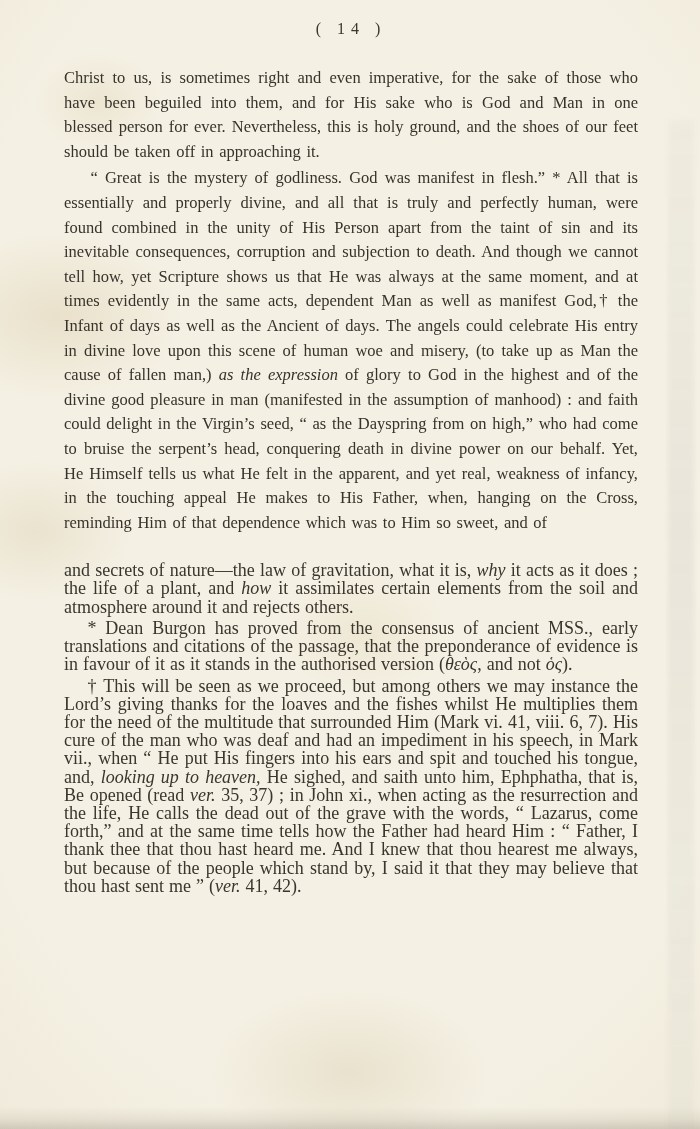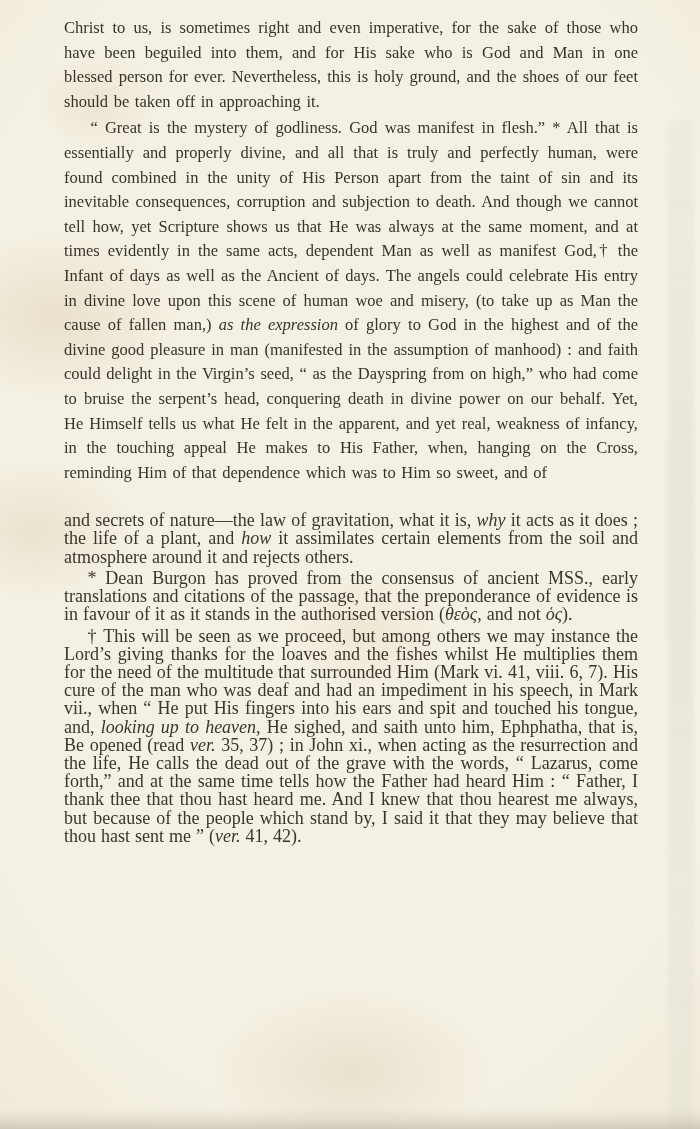--- a/index.html
+++ b/index.html
@@ -75,20 +75,21 @@
     background: linear-gradient(to bottom, rgba(160,160,160,0.05), rgba(160,160,160,0.12) 40%, rgba(160,160,160,0.05));
     filter: blur(2px);
     pointer-events: none;
   }
 </style>
 </head>
 <body>
 
 <div class="page">
 
+  <div class="page-number">(  14  )</div>
 
   <div class="main-text">
     <p><span>Christ to us, is sometimes right and even imperative, for the sake of those who have  been beguiled into them, and for His sake who is God and Man in one blessed person for ever. Nevertheless, this is holy ground, and the shoes of our feet should be taken off in approaching it.</span></p>
     <p class="indent"><span>“ Great is the mystery of godliness.   God was manifest in flesh.” *   All that is essentially and properly divine, and all that is truly and perfectly human, were found combined in the unity of His Person apart from the taint of sin and its inevitable consequences, corruption and subjection to death. And though we cannot tell how, yet Scripture shows us that He was always at the same moment, and at times evidently in the same acts, dependent Man as well as manifest God,† the Infant of days as well as the Ancient of days.   The angels could celebrate His entry in divine love upon this scene of human woe and misery, (to take up as Man the cause of fallen man,) </span><i>as the expression</i><span> of glory to God in the highest and of the divine good pleasure in man (manifested in the assumption of manhood) : and faith could delight in the Virgin’s seed, “ as the Dayspring from on high,” who had come to bruise the serpent’s head, conquering death in divine power on our behalf.   Yet, He Himself tells us what He felt in the apparent, and yet real, weakness of infancy, in the touching appeal He makes to His Father, when, hanging on the Cross, reminding Him of that dependence which was to Him so sweet, and of</span></p>
   </div>
 
   <div class="footnotes">
     <p><span>and secrets of nature—the law of gravitation, what it is, </span><i>why</i><span> it acts as it does ; the life of a plant, and </span><i>how</i><span> it assimilates certain elements from the soil and atmosphere around it and rejects others.</span></p>
     <p class="indent"><span>* Dean Burgon has proved from the consensus of ancient MSS., early translations and citations of  the  passage,  that  the  preponderance  of  evidence  is in favour  of it as it stands in the authorised version (</span><i>θεὸς</i><span>, and not </span><i>ὁς</i><span>).</span></p>
     <p class="indent"><span>† This will be seen as we proceed, but among others we may instance the Lord’s giving thanks for the loaves and the fishes whilst He multiplies them for the need of the multitude that surrounded Him (Mark vi. 41, viii. 6, 7).   His cure of the man who was deaf and had an impediment in his speech, in Mark vii., when “ He put His fingers into his ears and spit and touched his tongue, and, </span><i>looking up to heaven,</i><span> He sighed, and saith unto him, Ephphatha, that is, Be opened (read </span><i>ver.</i><span> 35, 37) ; in John xi., when acting as the resurrection and the life, He calls the dead out of the grave with the words,  “ Lazarus, come forth,” and at the same time tells how the Father had heard Him :  “ Father, I thank thee that thou hast heard me.   And I knew that thou hearest me always, but because of the people which stand by, I said it that they may believe that thou hast sent me ” (</span><i>ver.</i><span> 41, 42).</span></p>

